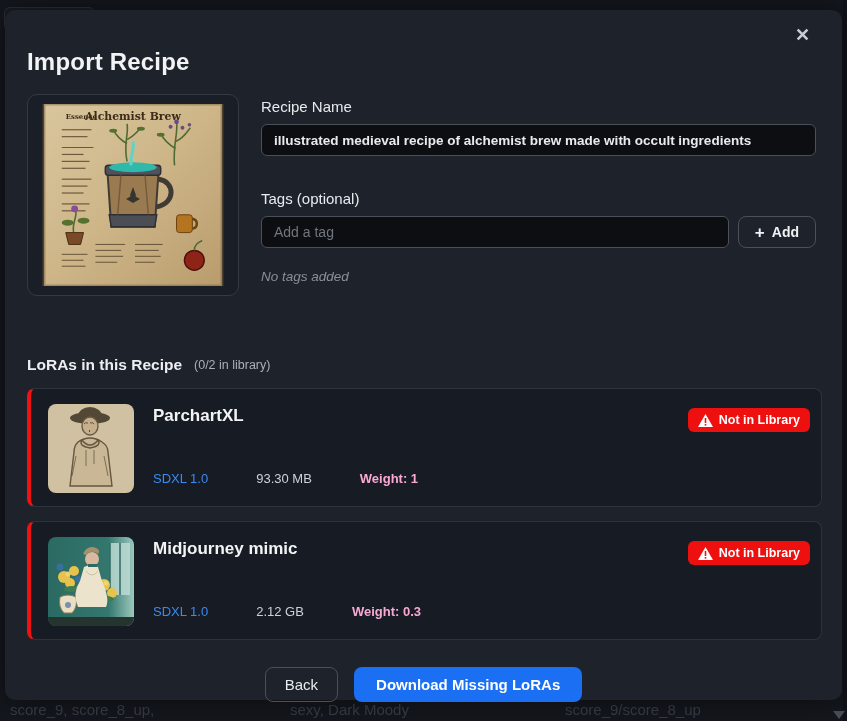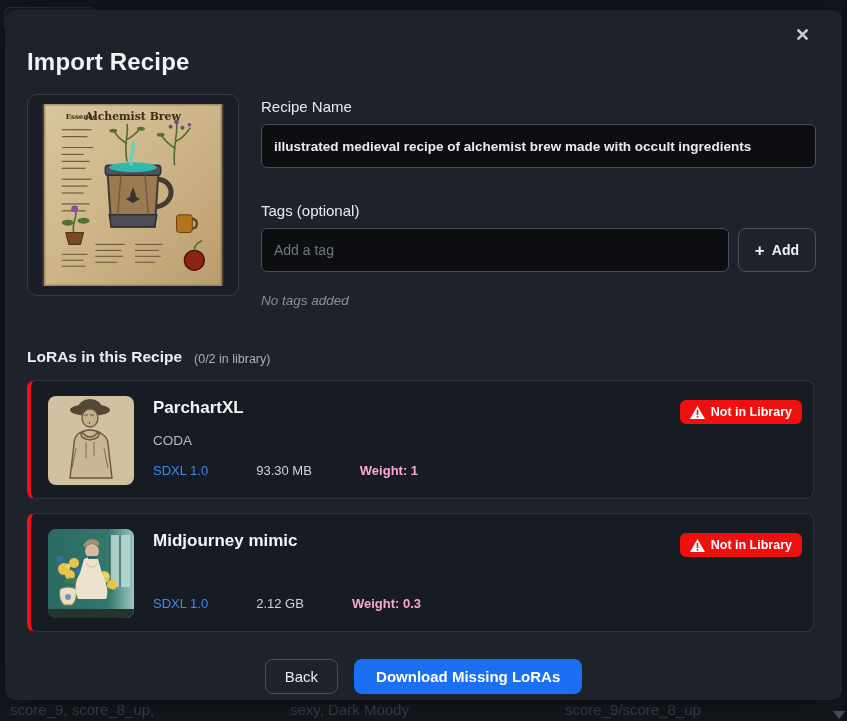--- a/index.html
+++ b/index.html
@@ -32,37 +32,37 @@
   .close-btn{position:absolute;top:12px;right:28px;color:#c9ced6;font-size:18px;font-weight:bold;
     cursor:pointer;line-height:1;background:none;border:none;padding:4px;}
   .modal-title{margin:24px 0 0 6px;font-size:24px;font-weight:800;color:#f2f3f5;letter-spacing:.2px;}
   
   .top-row{display:flex;gap:22px;margin:18px 0 0 6px;}
   .thumb-box{width:212px;height:202px;flex:0 0 auto;border:1px solid #343a45;border-radius:10px;
     padding:9px;box-sizing:border-box;background:#1a1f27;}
   .thumb-box svg{width:100%;height:100%;border-radius:3px;display:block;}
   .form-col{flex:1;min-width:0;padding-right:10px;}
   .field-label{font-size:15px;color:#e8eaee;margin:4px 0 9px;}
-  .text-input{width:100%;box-sizing:border-box;height:44px;background:#0d0e11;border:1px solid #4a5059;
+  .text-input{width:100%;box-sizing:border-box;height:32px;background:#0d0e11;border:1px solid #4a5059;
     border-radius:6px;color:#e9eaec;font-weight:bold;font-size:13.5px;padding:0 12px;
     font-family:"Liberation Sans", sans-serif;outline:none;}
   .text-input::placeholder{color:#70767f;font-weight:normal;font-size:14px;}
   .tags-row{display:flex;gap:9px;align-items:stretch;}
   .tags-row .text-input{flex:1;}
   .add-btn{flex:0 0 auto;display:flex;align-items:center;gap:7px;padding:0 16px;background:transparent;
     border:1px solid #4a5059;border-radius:8px;color:#f0f1f3;font-weight:bold;font-size:14px;cursor:pointer;
     font-family:"Liberation Sans", sans-serif;}
   .plus{font-size:17px;font-weight:bold;line-height:1;}
   .no-tags{font-size:13.5px;font-style:italic;color:#8a9098;margin-top:21px;}
   .spacer-22{height:30px;}
   
-  .loras-head{display:flex;align-items:flex-end;gap:12px;margin:40px 0 0 6px;}
+  .loras-head{display:flex;align-items:center;gap:12px;margin:60px 0 0 6px;}
   .loras-title{font-size:15.5px;font-weight:bold;color:#eceef1;}
   .loras-count{font-size:12.5px;color:#aab0b8;}
-  .lora-card{position:relative;margin:14px 12px 0 6px;height:119px;box-sizing:border-box;
+  .lora-card{position:relative;margin:14px 4px 0 6px;height:119px;box-sizing:border-box;
     background:#171b23;border:1px solid #2d333e;border-left:4px solid #ee1212;border-radius:8px;
     display:flex;gap:19px;padding:15px 12px 14px 17px;}
   .lora-thumb{width:86px;height:89px;border-radius:8px;overflow:hidden;flex:0 0 auto;}
   .lora-thumb svg{width:100%;height:100%;display:block;}
   .lora-info{display:flex;flex-direction:column;justify-content:space-between;padding:2px 0 6px;}
   .lora-name{font-size:17px;font-weight:bold;color:#f2f3f5;}
   .lora-version{font-size:13.5px;color:#b4bac2;}
   .lora-meta{display:flex;gap:0;align-items:baseline;font-size:13px;}
   .base-model{color:#3b8af0;margin-right:48px;}
   .lora-size{color:#cdd2d9;margin-right:48px;}
@@ -238,21 +238,20 @@
           <ellipse cx="42" cy="22" rx="8" ry="9" fill="#c3ac89" stroke="#5b4834"></ellipse>
           <path d="M36 20 q1 -2 4 -1 M46 20 q-1 -2 -4 -1 M42 26 q-2 1 0 2" stroke-width="1"></path>
           <path d="M30 38 q12 -8 24 0 q6 4 6 10 l4 34 h-42 l4 -34 q0 -6 4 -10" fill="#c8b693" stroke="#55432f"></path>
           <path d="M34 36 q8 10 16 0 q4 6 -8 8 q-12 -2 -8 -8" fill="#bcab88" stroke="#55432f"></path>
           <path d="M38 46 v16 M46 46 v14 M28 52 l-4 20 M56 52 l4 20" stroke-width="1" opacity=".7"></path>
         </g>
       </svg>
     </div>
     <div class="lora-info">
       <div class="lora-name">ParchartXL</div>
-      <div class="lora-version">CODA</div>
       <div class="lora-meta">
         <span class="base-model">SDXL 1.0</span>
         <span class="lora-size">93.30 MB</span>
         <span class="lora-weight">Weight: 1</span>
       </div>
     </div>
     <div class="nil-badge">
       <span class="warn-ico">
         <svg width="15" height="13" viewBox="0 0 15 13">
             <path d="M7.5 0 L15 13 H0 Z" fill="#ffffff"></path>

